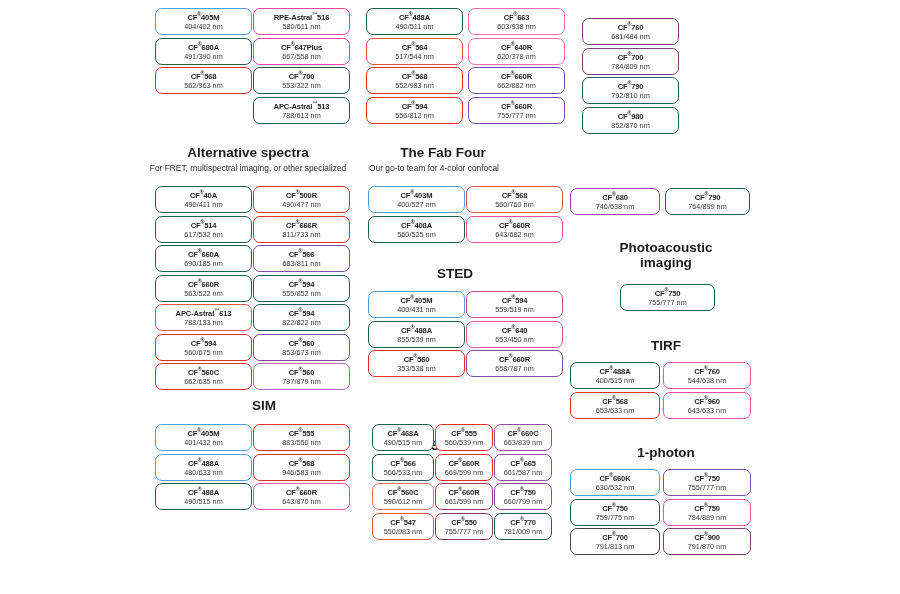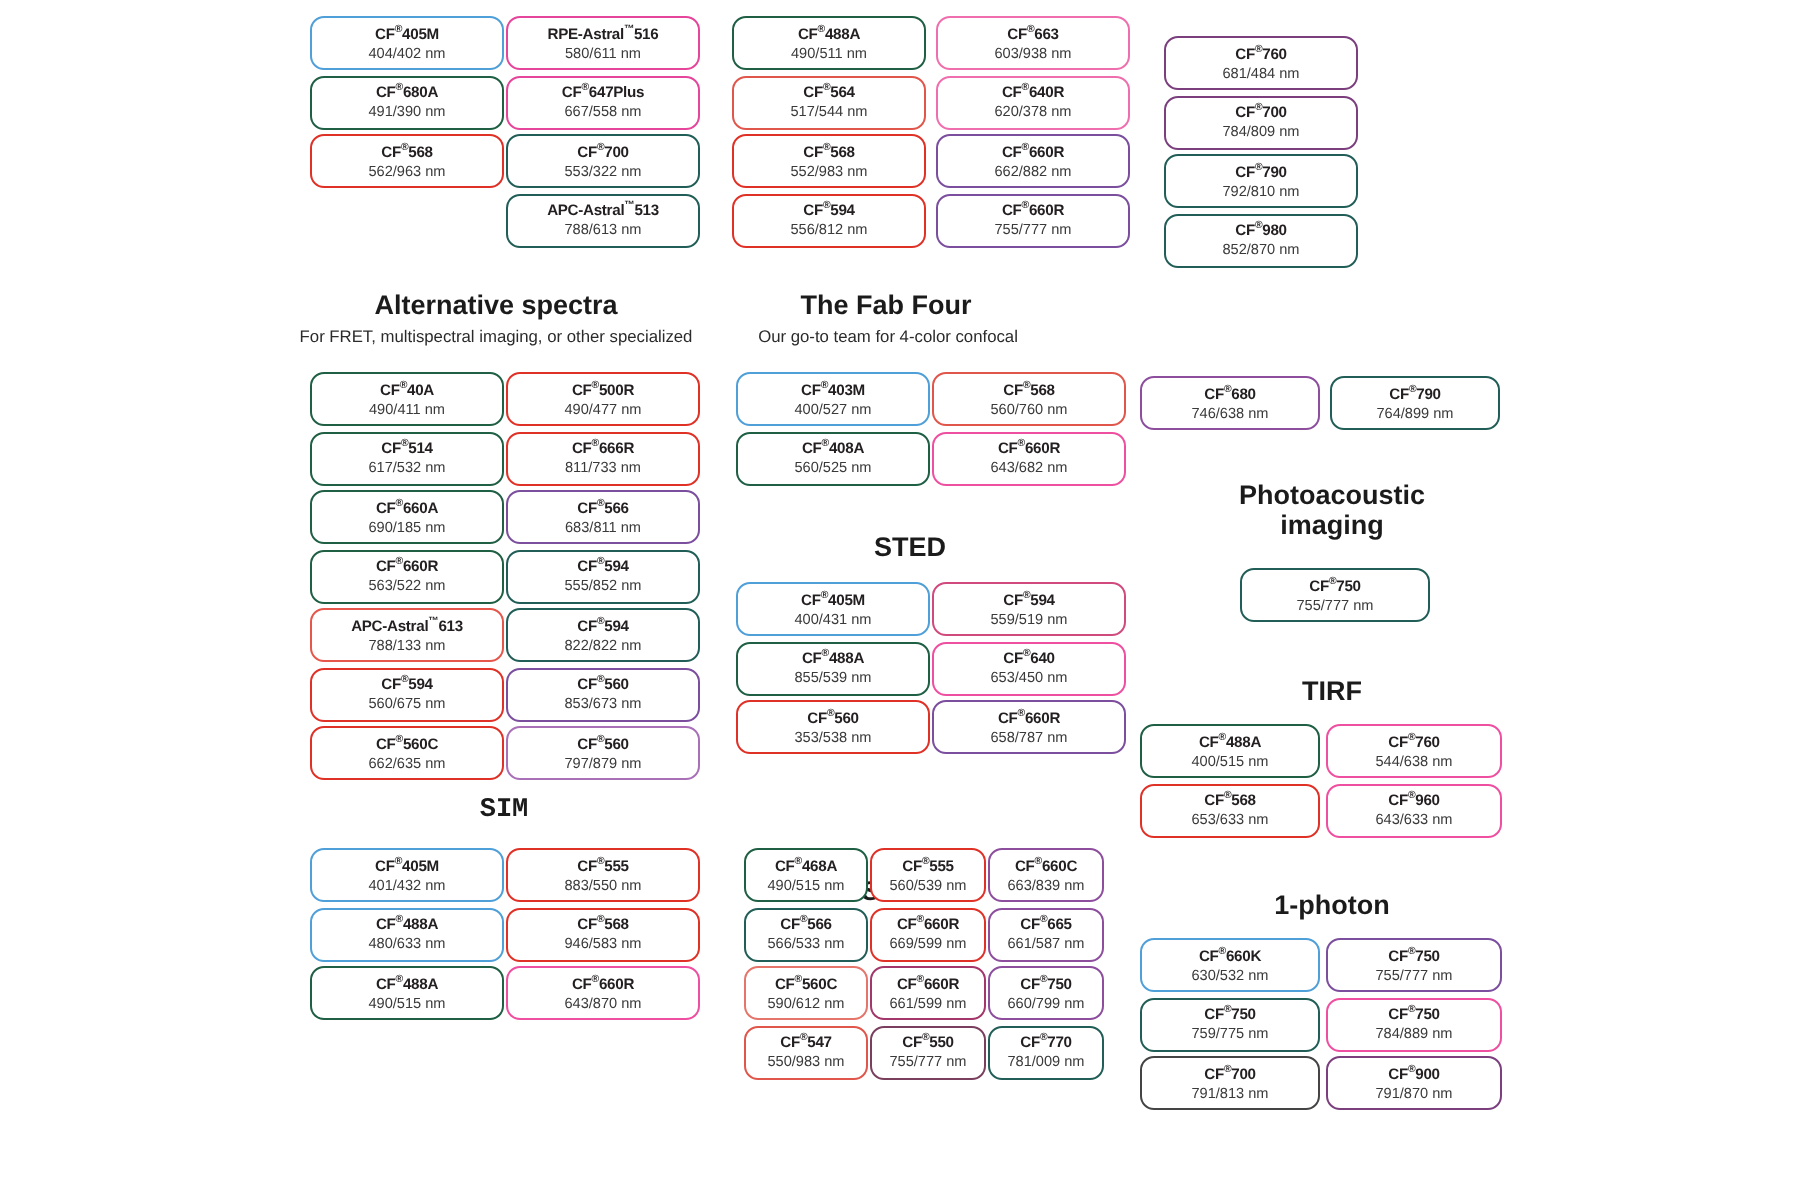--- a/index.html
+++ b/index.html
@@ -198,21 +198,21 @@
       <div class="wv">853/673 nm</div>
     </div>
     <div class="pill" style="left: 253px; top: 363px; width: 97px; height: 27px; border-color: rgb(169, 112, 184);">
       <div class="nm">CF<sup>®</sup>560</div>
       <div class="wv">797/879 nm</div>
     </div>
     <div class="sec-title" style="font-size: 13.5px; left: 0px; top: 145px; width: 900px; text-align: left;">
       <span style="position: absolute; left: 443px; transform: translateX(-50%); white-space: pre; text-align: center; display: inline-block;">The Fab Four</span>
     </div>
     <div class="sec-sub" style="left: 0px; top: 163px; width: 900px;">
-      <span style="position: absolute; left: 444px; transform: translateX(-50%); white-space: pre;">Our go-to team for 4-color confocal</span>
+      <span style="position: absolute; left: 434px; transform: translateX(-50%); white-space: pre;">Our go-to team for 4-color confocal</span>
     </div>
     <div class="pill" style="left: 368px; top: 186px; width: 97px; height: 27px; border-color: rgb(79, 159, 216);">
       <div class="nm">CF<sup>®</sup>403M</div>
       <div class="wv">400/527 nm</div>
     </div>
     <div class="pill" style="left: 368px; top: 215.5px; width: 97px; height: 27px; border-color: rgb(31, 95, 68);">
       <div class="nm">CF<sup>®</sup>408A</div>
       <div class="wv">560/525 nm</div>
     </div>
     <div class="pill" style="left: 466px; top: 186px; width: 97px; height: 27px; border-color: rgb(224, 86, 75);">
@@ -306,21 +306,21 @@
     </div>
     <div class="pill" style="left: 663px; top: 498.5px; width: 88px; height: 27px; border-color: rgb(239, 79, 160);">
       <div class="nm">CF<sup>®</sup>750</div>
       <div class="wv">784/889 nm</div>
     </div>
     <div class="pill" style="left: 663px; top: 528px; width: 88px; height: 27px; border-color: rgb(123, 63, 126);">
       <div class="nm">CF<sup>®</sup>900</div>
       <div class="wv">791/870 nm</div>
     </div>
     <div class="sec-title" style="font-size: 13.5px; left: 0px; top: 398px; width: 900px; text-align: left;">
-      <span style="position: absolute; left: 252px; transform: translateX(-50%); white-space: pre; text-align: right; display: inline-block; font-family: Liberation Mono, monospace;">SIM</span>
+      <span style="position: absolute; left: 264px; transform: translateX(-50%); white-space: pre; text-align: right; display: inline-block;">SIM</span>
     </div>
     <div class="pill" style="left: 155px; top: 424px; width: 97px; height: 27px; border-color: rgb(79, 159, 216);">
       <div class="nm">CF<sup>®</sup>405M</div>
       <div class="wv">401/432 nm</div>
     </div>
     <div class="pill" style="left: 155px; top: 453.5px; width: 97px; height: 27px; border-color: rgb(79, 159, 216);">
       <div class="nm">CF<sup>®</sup>488A</div>
       <div class="wv">480/633 nm</div>
     </div>
     <div class="pill" style="left: 155px; top: 483px; width: 97px; height: 27px; border-color: rgb(31, 95, 68);">

